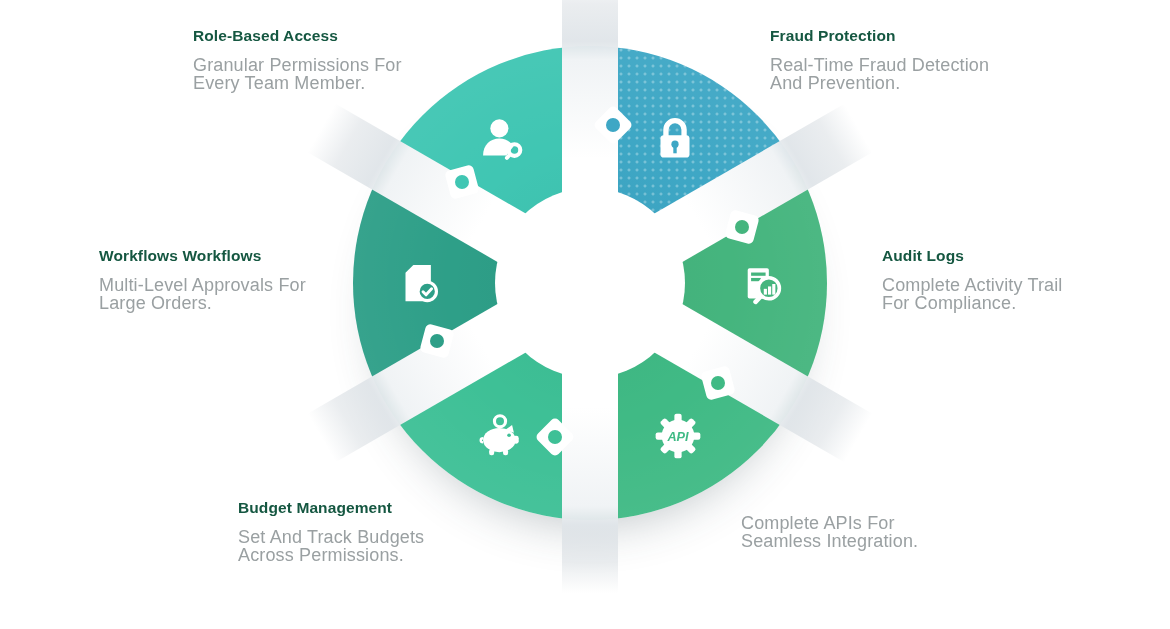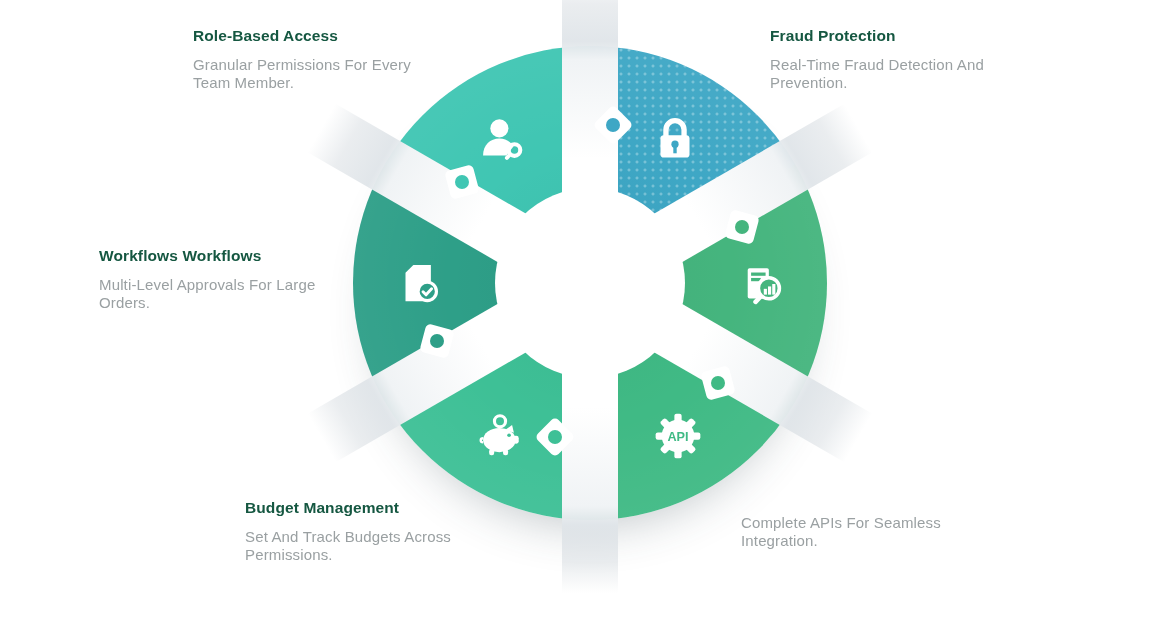--- a/index.html
+++ b/index.html
@@ -2,21 +2,21 @@
 <html style="--title-color: #155741; --desc-color: #9AA0A2;"><head>
 <meta charset="utf-8">
 <style>
   html,body{margin:0;padding:0;background:#fff;}
   body{width:1170px;height:629px;overflow:hidden;font-family:"Liberation Sans",sans-serif;}
   .stage{position:relative;width:1124px;height:629px;background:#fff;}
 
   
   .feature-label{position:absolute;}
   .feature-label h3{margin:0;font-size:15.5px;font-weight:600;color:var(--title-color,#155741);letter-spacing:.1px;}
-  .feature-label p{margin:11px 0 0;font-size:15px;line-height:18px;color:var(--desc-color,#9AA0A2);letter-spacing:.15px;}
+  .feature-label p{margin:11px 0 0;font-size:18px;line-height:18px;color:var(--desc-color,#9AA0A2);letter-spacing:.15px;}
 
   
   .wheel-wrap{position:absolute;left:353px;top:46px;width:474px;height:474px;}
   .pie{position:absolute;inset:0;border-radius:50%;overflow:hidden;
        box-shadow:0 30px 48px -26px rgba(45,65,75,.30);}
   .pie::after{content:"";position:absolute;inset:0;border-radius:50%;
        background:radial-gradient(circle at 50% 50%, rgba(0,30,30,.05) 0%, rgba(0,0,0,0) 42%, rgba(255,255,255,.05) 78%, rgba(0,20,20,.03) 100%);}
   .dots-texture{position:absolute;inset:0;clip-path:polygon(50% 50%,50% -30%,122% 7%);
        background-image:radial-gradient(rgba(255,255,255,.30) 1.2px, rgba(255,255,255,0) 1.8px);
        background-size:8px 8px;}
@@ -52,21 +52,25 @@
     <p>Granular Permissions For Every Team Member.</p>
   </div>
   <div class="feature-label" style="left:770px;top:27px;width:232px">
     <h3>Fraud Protection</h3>
     <p>Real-Time Fraud Detection And Prevention.</p>
   </div>
   <div class="feature-label" style="left:99px;top:247px;width:220px">
     <h3>Workflows Workflows</h3>
     <p>Multi-Level Approvals For Large Orders.</p>
   </div>
-  <div class="feature-label" style="left:245px;top:499px;width:214px">
+  <div class="feature-label" style="left:882px;top:247px;width:200px">
+    <h3>Audit Logs</h3>
+    <p>Complete Activity Trail For Compliance.</p>
+  </div>
+  <div class="feature-label" style="left:238px;top:499px;width:214px">
     <h3>Budget Management</h3>
     <p>Set And Track Budgets Across Permissions.</p>
   </div>
   <div class="feature-label" style="left:741px;top:503px;width:200px">
     <p>Complete APIs For Seamless Integration.</p>
   </div>
 
   <div class="wheel-wrap">
     <div class="pie" style="background: conic-gradient(rgb(62, 167, 197) 0deg, rgb(62, 167, 197) 60deg, rgb(69, 181, 126) 60deg, rgb(69, 181, 126) 120deg, rgb(64, 186, 133) 120deg, rgb(64, 186, 133) 180deg, rgb(62, 192, 150) 180deg, rgb(62, 192, 150) 240deg, rgb(46, 159, 136) 240deg, rgb(46, 159, 136) 300deg, rgb(64, 198, 179) 300deg, rgb(64, 198, 179) 360deg);">
       <div class="dots-texture"></div>
@@ -136,21 +140,21 @@
         <ellipse cx="23.5" cy="29" rx="13.5" ry="10"></ellipse>
         <path d="M28.5 20.5l5.5-4 1.5 6.5z"></path>
         <rect x="35" y="25.5" width="4.5" height="6.5" rx="2"></rect>
         <rect x="15" y="36.5" width="4.2" height="5" rx="1.8"></rect>
         <rect x="26.5" y="36.5" width="4.2" height="5" rx="1.8"></rect>
         <circle cx="31.5" cy="25" r="1.5" style="fill:var(--seg)"></circle>
         <path d="M10 27.5c-2.6 0-2.6 3.4 0 3.4" fill="none" stroke="#ffffff" stroke-width="2"></path>
       </svg>
     </div>
 
-    <div class="seg-icon" style="left: 325px; top: 390px; --seg: #40BA85;">
+    <div class="seg-icon" style="left: 325px; top: 390px; font-style: italic; --seg: #40BA85;">
       <svg viewBox="0 0 48 48" fill="#ffffff">
         <g>
           <rect x="21" y="5.5" width="6" height="9" rx="1.8"></rect>
           <rect x="21" y="5.5" width="6" height="9" rx="1.8" transform="rotate(45 24 24)"></rect>
           <rect x="21" y="5.5" width="6" height="9" rx="1.8" transform="rotate(90 24 24)"></rect>
           <rect x="21" y="5.5" width="6" height="9" rx="1.8" transform="rotate(135 24 24)"></rect>
           <rect x="21" y="5.5" width="6" height="9" rx="1.8" transform="rotate(180 24 24)"></rect>
           <rect x="21" y="5.5" width="6" height="9" rx="1.8" transform="rotate(225 24 24)"></rect>
           <rect x="21" y="5.5" width="6" height="9" rx="1.8" transform="rotate(270 24 24)"></rect>
           <rect x="21" y="5.5" width="6" height="9" rx="1.8" transform="rotate(315 24 24)"></rect>

